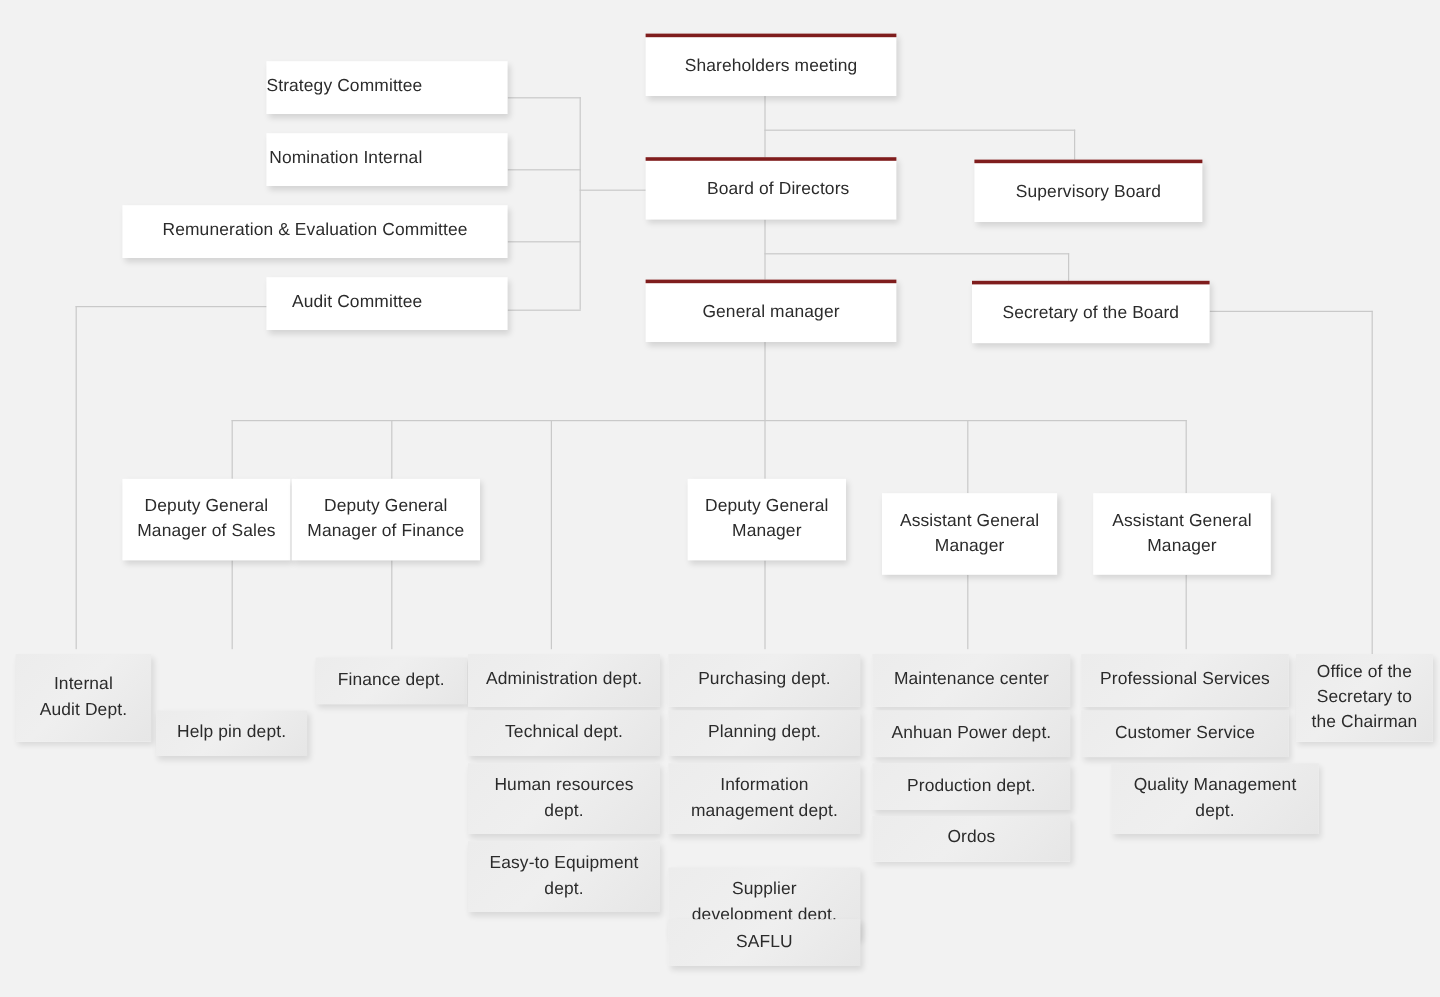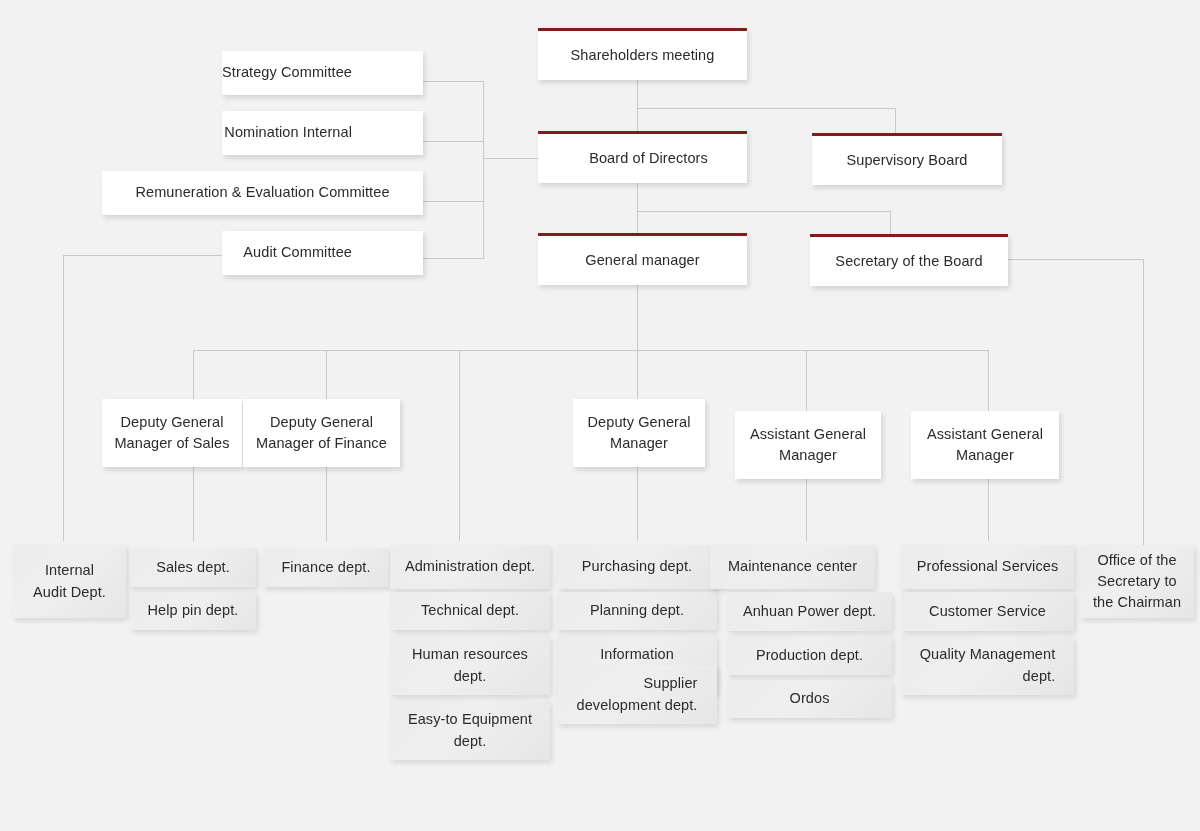--- a/index.html
+++ b/index.html
@@ -184,23 +184,20 @@
   <div class="node manager" style="left:911px; top:411px; width:148px; height:68px;">
     <span class="label">Assistant General
 Manager</span>
   </div>
 
   <div class="node dept" style="left:13px; top:545px; width:113px; height:73px;">
     <span class="label">Internal
 Audit Dept.</span>
   </div>
 
-  <div class="node dept" style="left:130px; top:548px; width:126px; height:39px;">
-    <span class="label">Sales dept.</span>
-  </div>
   <div class="node dept" style="left:130px; top:592px; width:126px; height:38px;">
     <span class="label">Help pin dept.</span>
   </div>
 
   <div class="node dept" style="left:263px; top:548px; width:126px; height:39px;">
     <span class="label">Finance dept.</span>
   </div>
 
   <div class="node dept" style="left:390px; top:545px; width:160px; height:44px;">
     <span class="label">Administration dept.</span>
@@ -220,45 +217,48 @@
   <div class="node dept" style="left:557px; top:545px; width:160px; height:44px;">
     <span class="label">Purchasing dept.</span>
   </div>
   <div class="node dept" style="left:557px; top:592px; width:160px; height:38px;">
     <span class="label">Planning dept.</span>
   </div>
   <div class="node dept" style="left:557px; top:636px; width:160px; height:59px;">
     <span class="label">Information
 management dept.</span>
   </div>
-  <div class="node dept" style="left:557px; top:665px; width:160px; height:59px;text-align:right;">
+  <div class="node dept" style="left:557px; top:723px; width:160px; height:59px;">
     <span class="label">Supplier
 development dept.</span>
   </div>
-
-  <div class="node dept" style="left:710px; top:545px; width:165px; height:44px;">
+  <div class="node dept" style="left:557px; top:766px; width:160px; height:39px;">
+    <span class="label">SAFLU</span>
+  </div>
+
+  <div class="node dept" style="left:727px; top:545px; width:165px; height:44px;">
     <span class="label">Maintenance center</span>
   </div>
   <div class="node dept" style="left:727px; top:592px; width:165px; height:39px;">
     <span class="label">Anhuan Power dept.</span>
   </div>
   <div class="node dept" style="left:727px; top:636px; width:165px; height:39px;">
     <span class="label">Production dept.</span>
   </div>
   <div class="node dept" style="left:727px; top:680px; width:165px; height:38px;">
     <span class="label">Ordos</span>
   </div>
 
   <div class="node dept" style="left:901px; top:545px; width:173px; height:44px;">
     <span class="label">Professional Services</span>
   </div>
   <div class="node dept" style="left:901px; top:592px; width:173px; height:39px;">
     <span class="label">Customer Service</span>
   </div>
-  <div class="node dept" style="left:901px; top:636px; width:173px; height:59px;text-align:right;">
+  <div class="node dept" style="left:926px; top:636px; width:173px; height:59px;">
     <span class="label">Quality Management
 dept.</span>
   </div>
 
   <div class="node dept" style="left:1080px; top:545px; width:114px; height:73px;">
     <span class="label">Office of the
 Secretary to
 the Chairman</span>
   </div>
 

